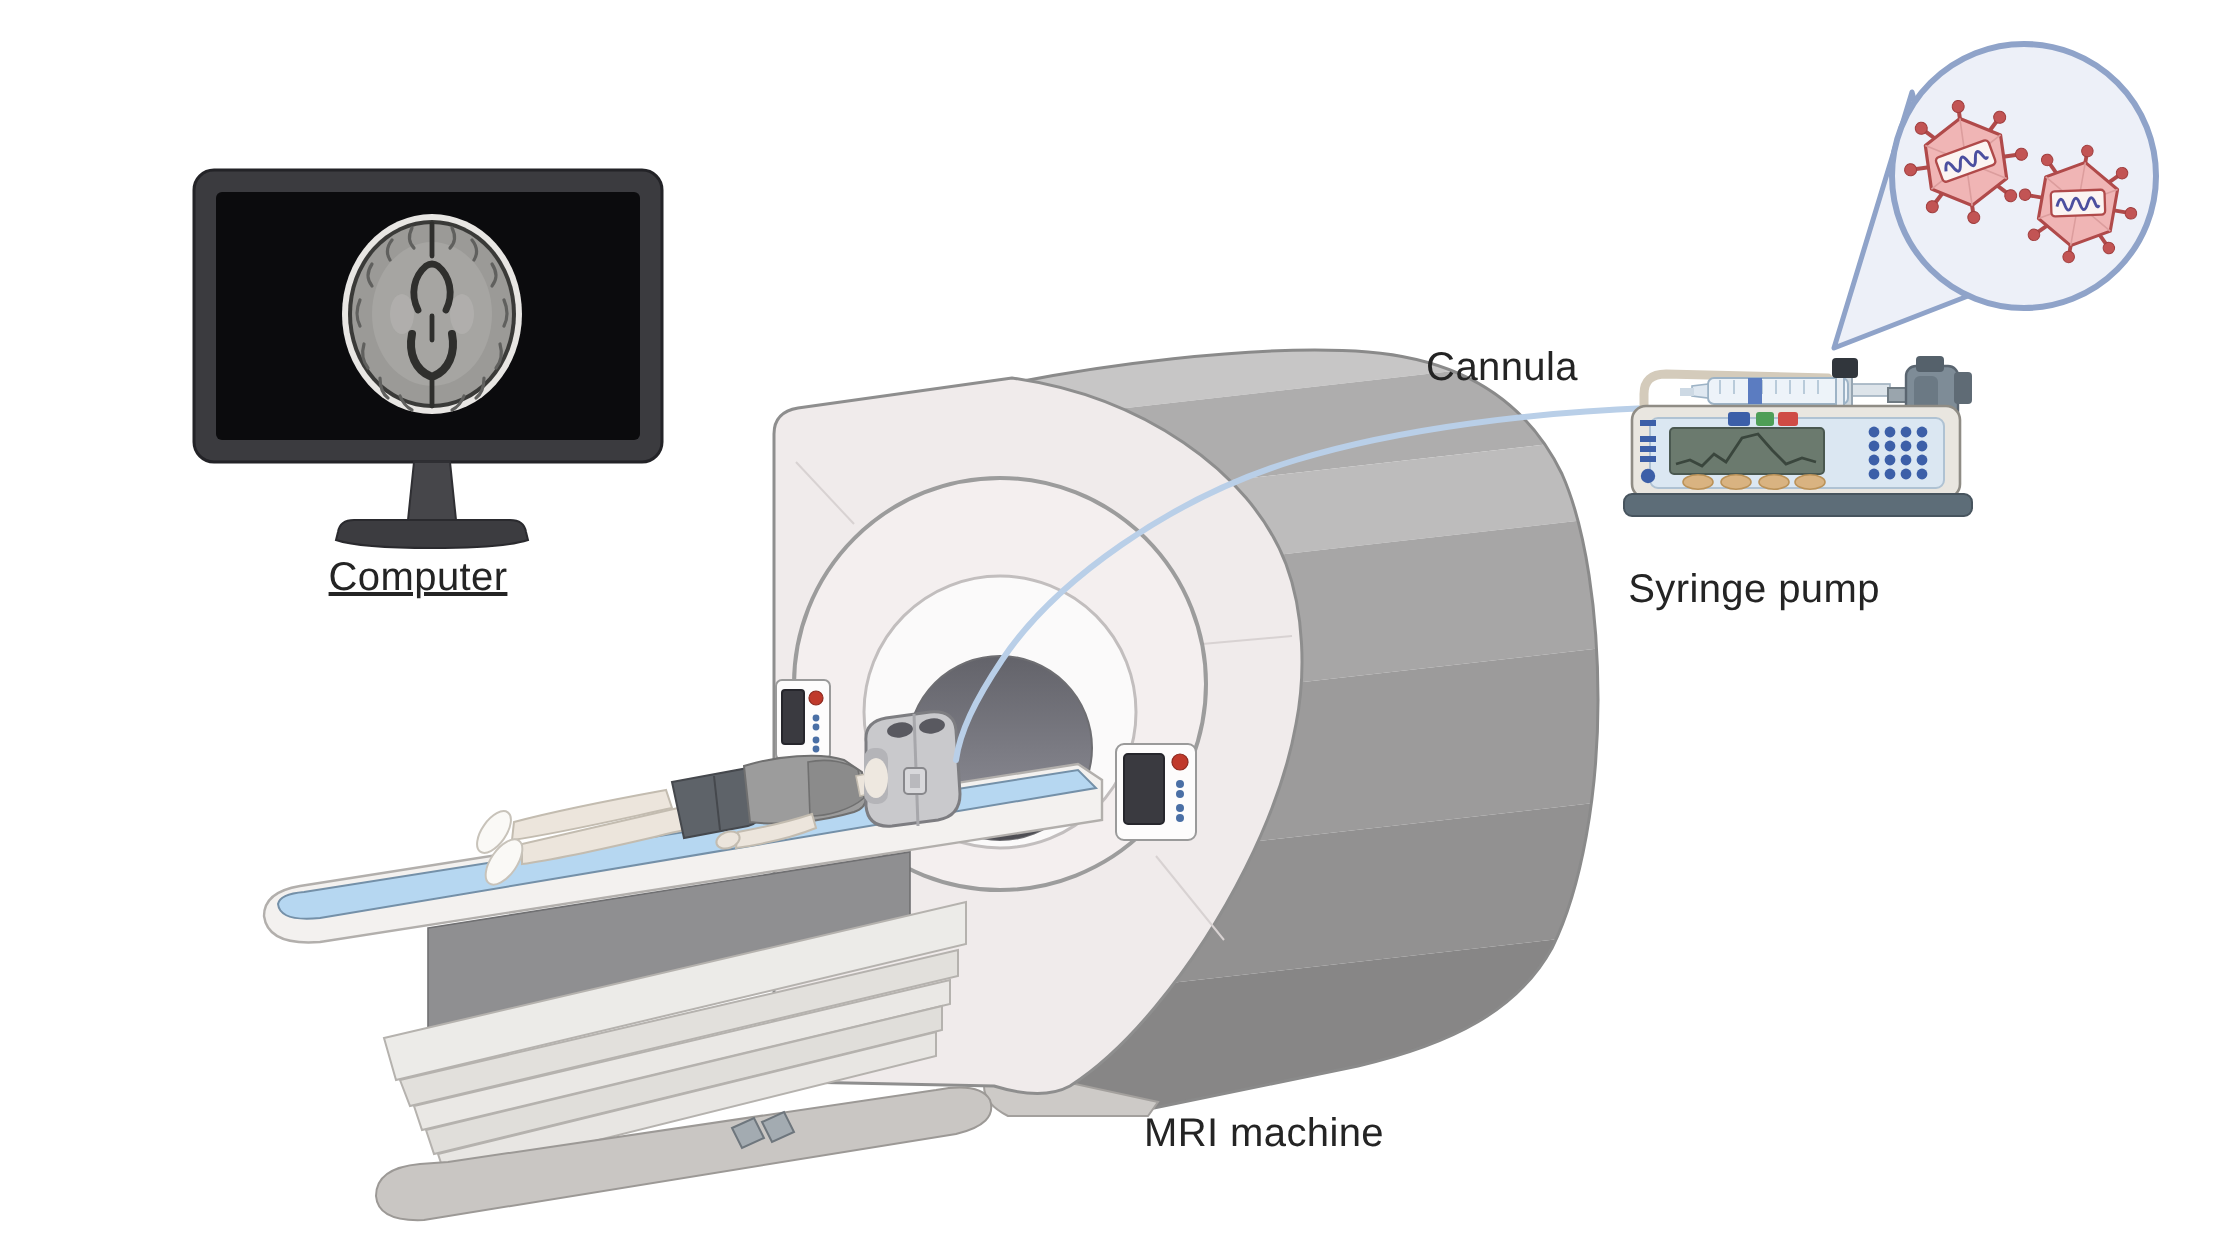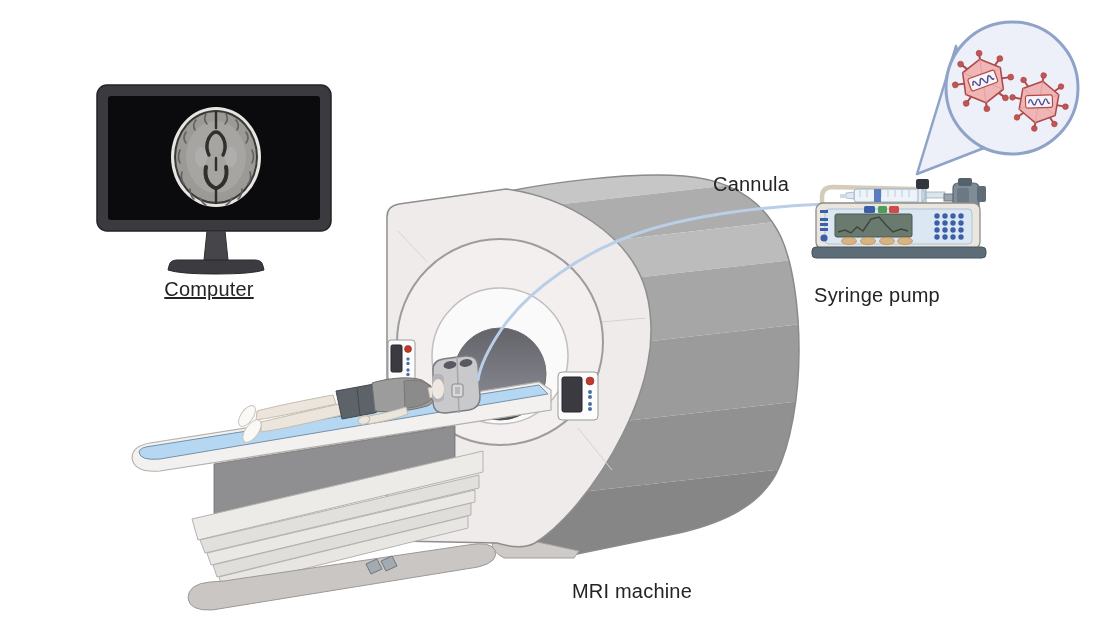--- a/index.html
+++ b/index.html
@@ -286,15 +286,15 @@
         <rect x="-14" y="-7" width="28" height="13" rx="2" fill="#fbf4f2" stroke="#b04a4a" stroke-width="1.2"></rect>
         <path d="M -11 1 Q -9 -6 -7 0 Q -5 6 -3 0 Q -1 -6 1 0 Q 3 6 5 0 Q 7 -6 9 0 Q 10 3 11 1" fill="none" stroke="#4c4f9f" stroke-width="1.5"></path>
       </g>
     </g>
   </g>
 </svg>
 
 <div class="lbl" style="left:209px;top:278px;text-decoration:underline;">Computer</div>
 <div class="lbl" style="left:751px;top:173px;">Cannula</div>
 <div class="lbl" style="left:877px;top:272px;margin-top:12px;">Syringe pump</div>
-<div class="lbl" style="left:632px;top:580px;">MRI machine</div>
+<div class="lbl" style="left:632px;top:556px;">MRI machine</div>
 
 </div>
 
 </body></html>

